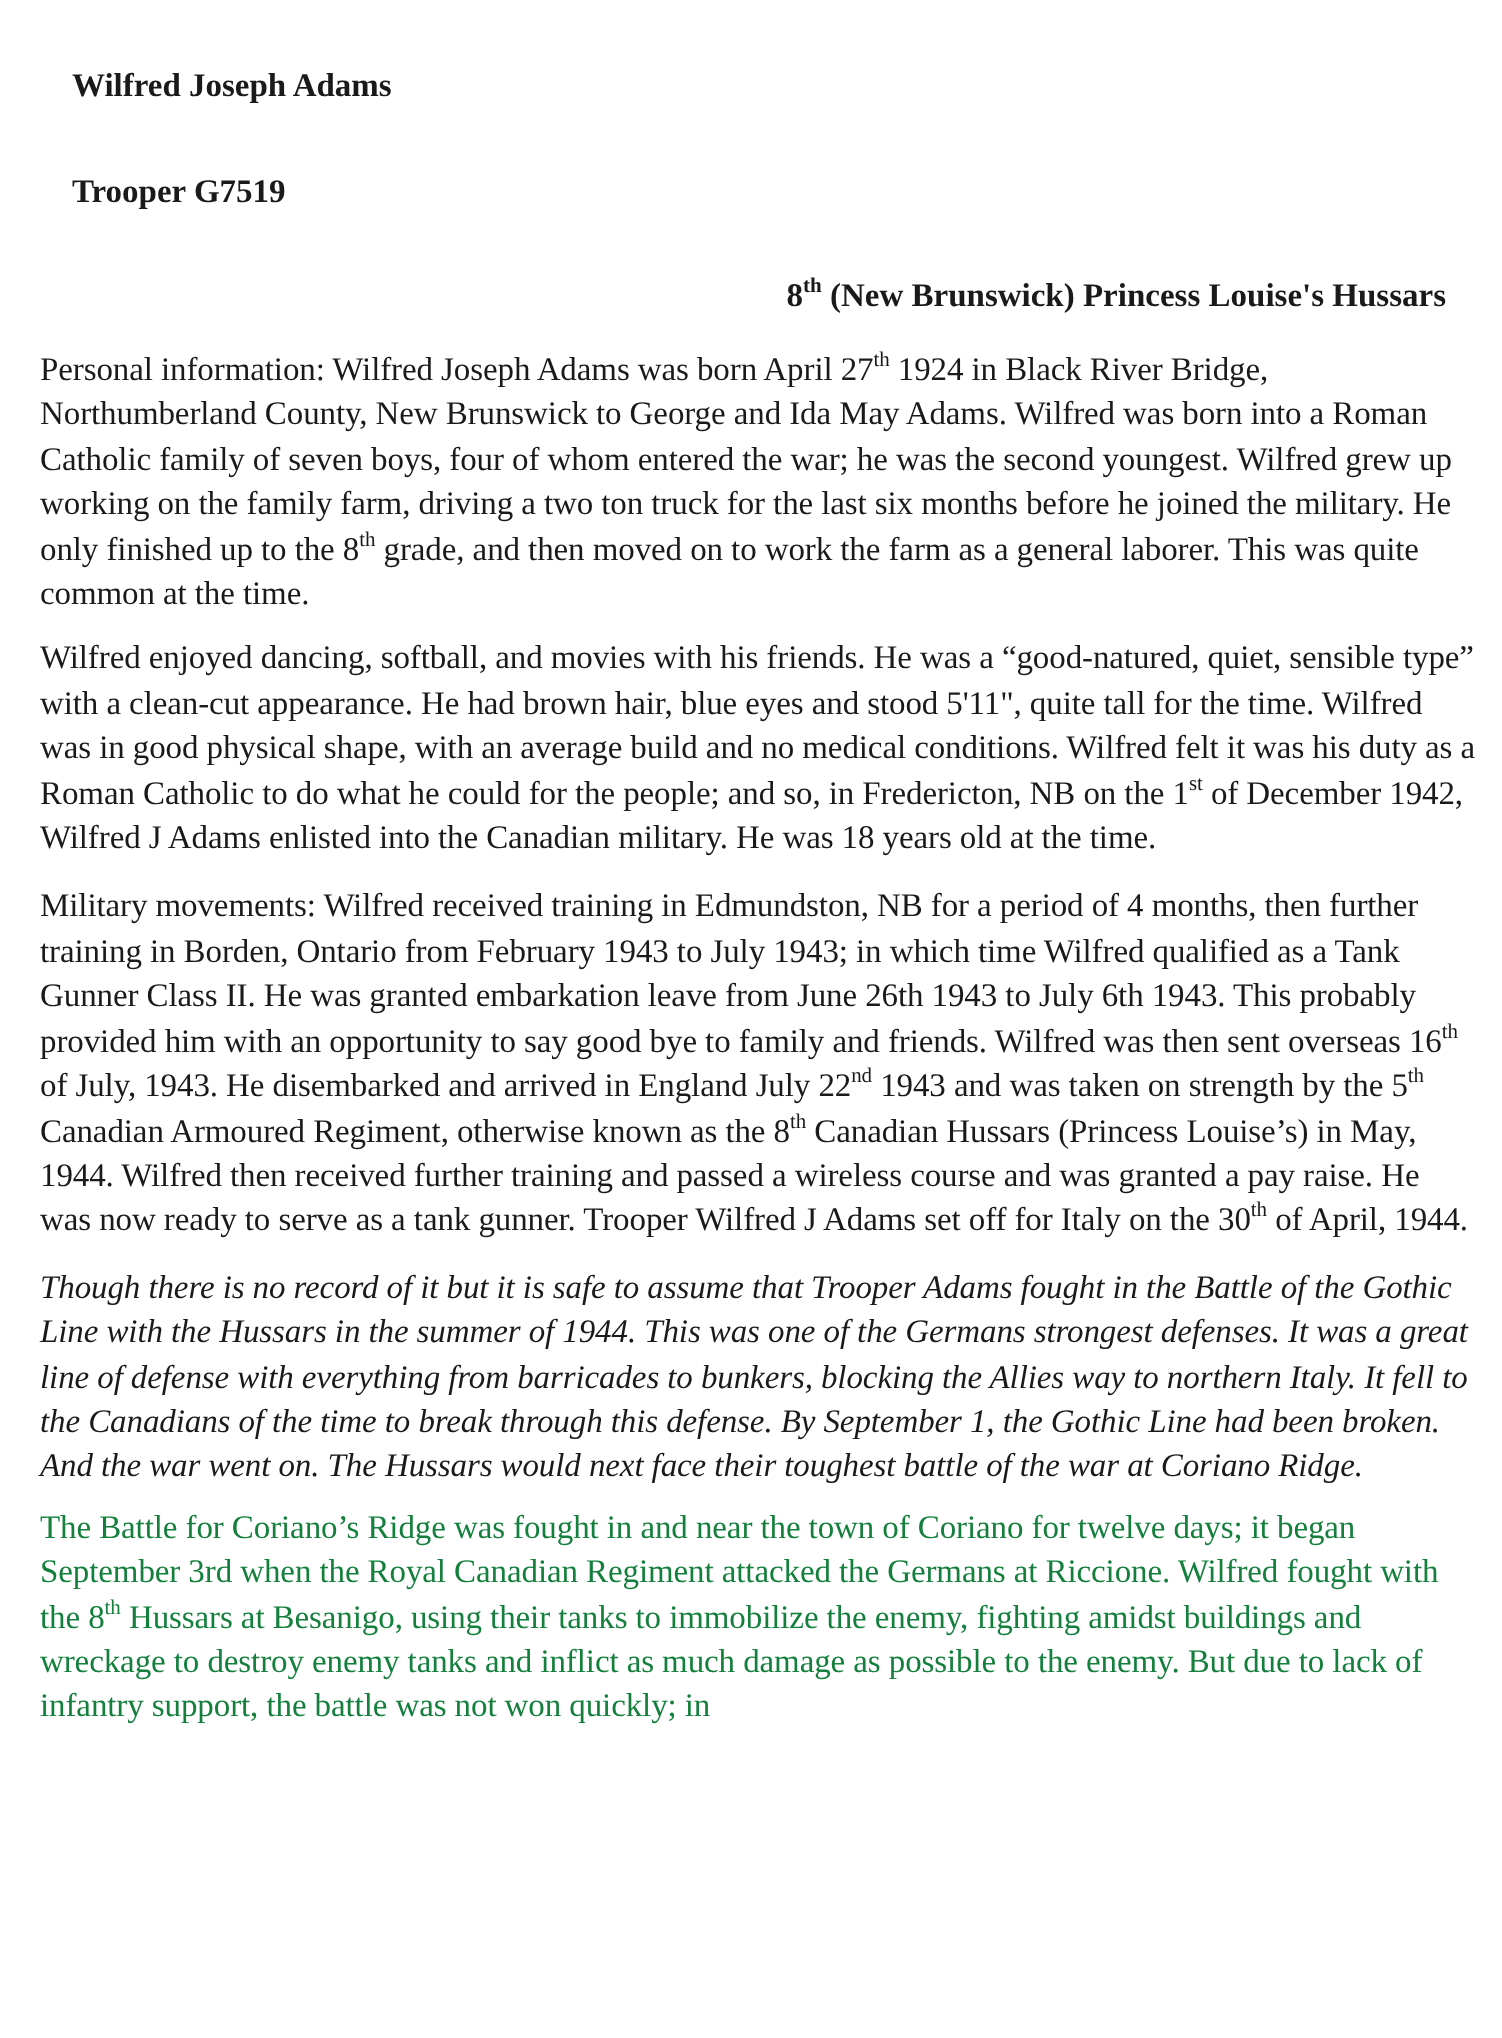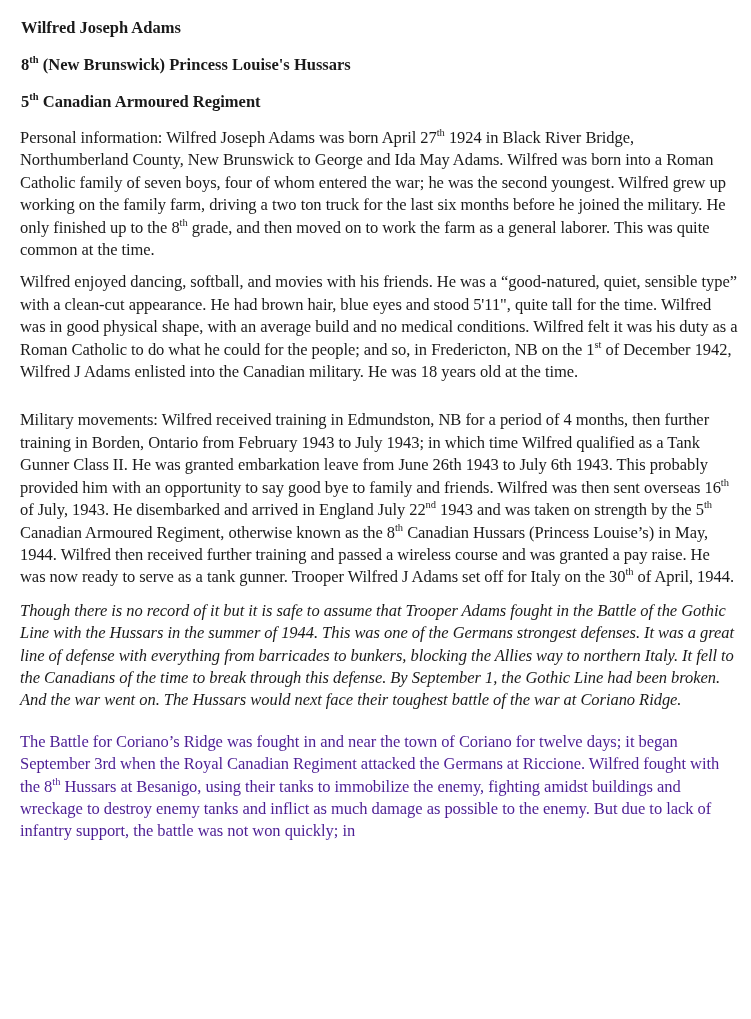--- a/index.html
+++ b/index.html
@@ -14,54 +14,54 @@
     font-family: "Liberation Serif", "DejaVu Serif", serif;
     color: #1a1a1a;
   }
   .page {
     padding: 0 12px 0 20px;
   }
   .heading {
     font-weight: bold;
     font-size: 16.5px;
     line-height: 20px;
-    margin: 1px;
+    margin: 16px;
   }
   .h1 { padding-top: 17px; }
   .h2 { padding-top: 17px; }
-  .h3 { padding-top: 16px; }
+  .h3 { padding-top: 16px; text-align: right; }
   .h4 { padding-top: 16px; }
   .para {
     font-size: 16.5px;
     line-height: 22.4px;
     margin: 0;
     letter-spacing: -0.05px;
   }
   .p1 { margin-top: 15px; }
   .p2 { margin-top: 10px; }
-  .p3 { margin-top: 26px; }
+  .p3 { margin-top: 12px; }
   .p4 { margin-top: 11px; font-style: italic; }
-  .p5 { margin-top: 19px; color: #4c1d95; }
+  .p5 { margin-top: 8px; color: #15803d; }
   .lead {
     font-weight: normal;
   }
   sup {
     font-size: 10.5px;
     line-height: 0;
     vertical-align: 7px;
   }
 </style>
 </head>
 <body>
 
 <div class="page">
 
   <p class="heading h1">Wilfred Joseph Adams</p>
+  <p class="heading h2">Trooper G7519</p>
   <p class="heading h3"><span>8</span><sup>th</sup><span> (New Brunswick) Princess Louise's Hussars</span></p>
-  <p class="heading h4"><span>5</span><sup>th</sup><span> Canadian Armoured Regiment</span></p>
 
   <p class="para p1"><span class="lead">Personal information:</span><span> Wilfred Joseph Adams was born April 27</span><sup>th</sup><span> 1924 in Black River Bridge, Northumberland County, New Brunswick to George and Ida May Adams. Wilfred was born into a Roman Catholic family of seven boys, four of whom entered the war; he was the second youngest. Wilfred grew up working on the family farm, driving a two ton truck for the last six months before he joined the military. He only finished up to the 8</span><sup>th</sup><span> grade, and then moved on to work the farm as a general laborer. This was quite common at the time.</span></p>
 
   <p class="para p2"><span>Wilfred enjoyed dancing, softball, and movies with his friends. He was a “good-natured, quiet, sensible type” with a clean-cut appearance. He had brown hair, blue eyes and stood 5'11", quite tall for the time. Wilfred was in good physical shape, with an average build and no medical conditions. Wilfred felt it was his duty as a Roman Catholic to do what he could for the people; and so, in Fredericton, NB on the 1</span><sup>st</sup><span> of December 1942, Wilfred J Adams enlisted into the Canadian military. He was 18 years old at the time.</span></p>
 
   <p class="para p3"><span class="lead">Military movements:</span><span> Wilfred received training in Edmundston, NB for a period of 4 months, then further training in Borden, Ontario from February 1943 to July 1943; in which time Wilfred qualified as a Tank Gunner Class II. He was granted embarkation leave from June 26th 1943 to July 6th 1943. This probably provided him with an opportunity to say good bye to family and friends. Wilfred was then sent overseas 16</span><sup>th</sup><span> of July, 1943. He disembarked and arrived in England July 22</span><sup>nd</sup><span> 1943 and was taken on strength by the 5</span><sup>th</sup><span> Canadian Armoured Regiment, otherwise known as the 8</span><sup>th</sup><span> Canadian Hussars (Princess Louise’s) in May, 1944. Wilfred then received further training and passed a wireless course and was granted a pay raise. He was now ready to serve as a tank gunner. Trooper Wilfred J Adams set off for Italy on the 30</span><sup>th</sup><span> of April, 1944.</span></p>
 
   <p class="para p4"><span>Though there is no record of it but it is safe to assume that Trooper Adams fought in the Battle of the Gothic Line with the Hussars in the summer of 1944. This was one of the Germans strongest defenses. It was a great line of defense with everything from barricades to bunkers, blocking the Allies way to northern Italy. It fell to the Canadians of the time to break through this defense. By September 1, the Gothic Line had been broken. And the war went on. The Hussars would next face their toughest battle of the war at Coriano Ridge.</span></p>
 
   <p class="para p5"><span>The Battle for Coriano’s Ridge was fought in and near the town of Coriano for twelve days; it began September 3rd when the Royal Canadian Regiment attacked the Germans at Riccione. Wilfred fought with the 8</span><sup>th</sup><span> Hussars at Besanigo, using their tanks to immobilize the enemy, fighting amidst buildings and wreckage to destroy enemy tanks and inflict as much damage as possible to the enemy. But due to lack of infantry support, the battle was not won quickly; in</span></p>

